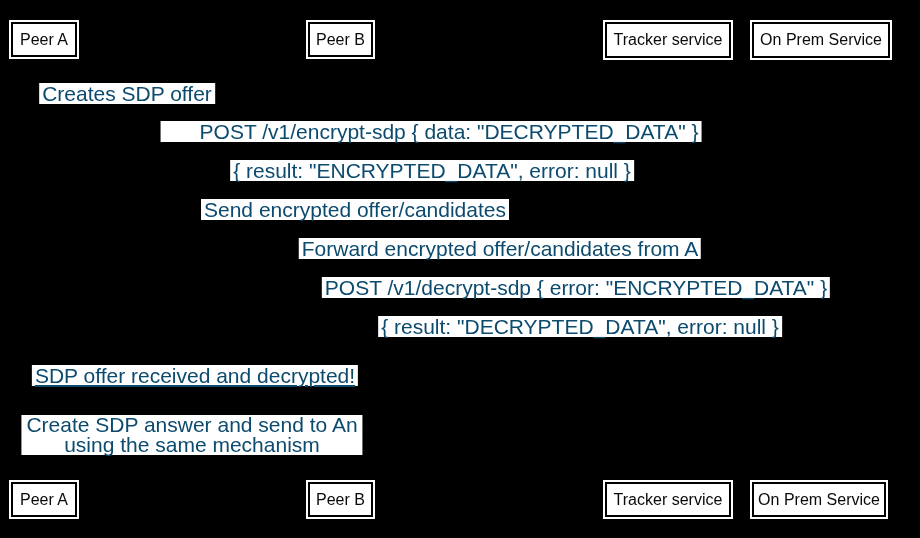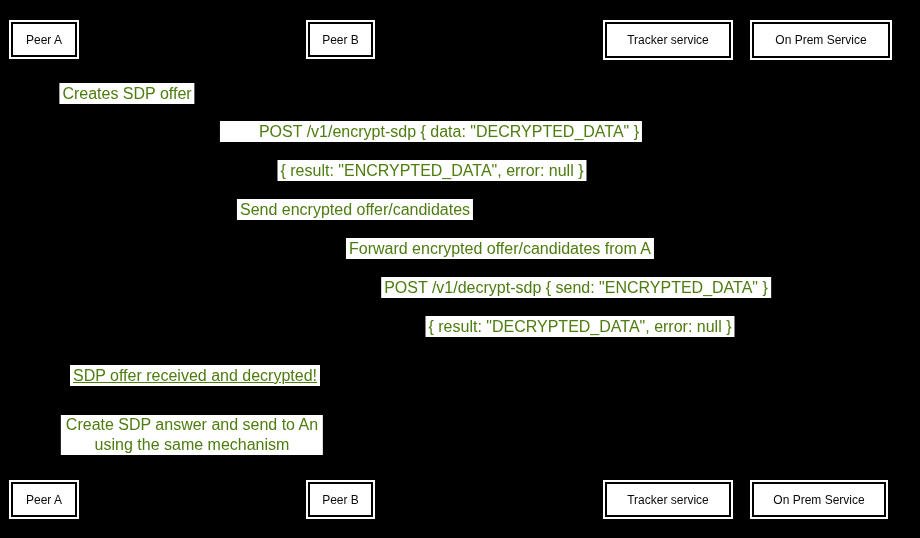--- a/index.html
+++ b/index.html
@@ -18,30 +18,30 @@
   }
   .actor {
     position: absolute;
     box-sizing: border-box;
     background: #ffffff;
     border: 2px solid #000000;
     box-shadow: 0 0 0 2px #ffffff;
     display: flex;
     align-items: center;
     justify-content: center;
-    font-size: 12px;
+    font-size: 16px;
     white-space: nowrap;
     color: #0a0a0a;
   }
   .msg {
     position: absolute;
     transform: translateX(-50%);
     background: #ffffff;
-    color: #4d7c0f;
-    font-size: 16px;
+    color: #0c4a6e;
+    font-size: 21px;
     line-height: 21px;
     height: 21px;
     padding: 0 3px;
     white-space: nowrap;
   }
   .msg.note {
     white-space: pre-line;
     text-align: center;
     height: auto;
     line-height: 20px;
@@ -59,21 +59,21 @@
     <div class="actor" style="left:605px; top:22px; width:126px; height:36px;">Tracker service</div>
     <div class="actor" style="left:752px; top:22px; width:138px; height:36px;">On Prem Service</div>
   </div>
 
   <div>
     <div class="msg" style="left:127px; top:83px;">Creates SDP offer</div>
     <div class="msg" style="left:431px; top:121px;padding-left:39px;">POST /v1/encrypt-sdp { data: "DECRYPTED_DATA" }</div>
     <div class="msg" style="left:432px; top:160px;">{ result: "ENCRYPTED_DATA", error: null }</div>
     <div class="msg" style="left:355px; top:199px;">Send encrypted offer/candidates</div>
     <div class="msg" style="left:500px; top:238px;">Forward encrypted offer/candidates from A</div>
-    <div class="msg" style="left:576px; top:277px;">POST /v1/decrypt-sdp { send: "ENCRYPTED_DATA" }</div>
+    <div class="msg" style="left:576px; top:277px;">POST /v1/decrypt-sdp { error: "ENCRYPTED_DATA" }</div>
     <div class="msg" style="left:580px; top:316px;">{ result: "DECRYPTED_DATA", error: null }</div>
     <div class="msg" style="left:195px; top:365px;text-decoration:underline;">SDP offer received and decrypted!</div>
     <div class="msg note" style="left:192px; top:415px;">Create SDP answer and send to An
 using the same mechanism</div>
   </div>
 
   <div>
     <div class="actor" style="left:11px;  top:482px; width:66px;  height:35px;">Peer A</div>
     <div class="actor" style="left:308px; top:482px; width:65px;  height:35px;">Peer B</div>
     <div class="actor" style="left:605px; top:482px; width:126px; height:35px;">Tracker service</div>

